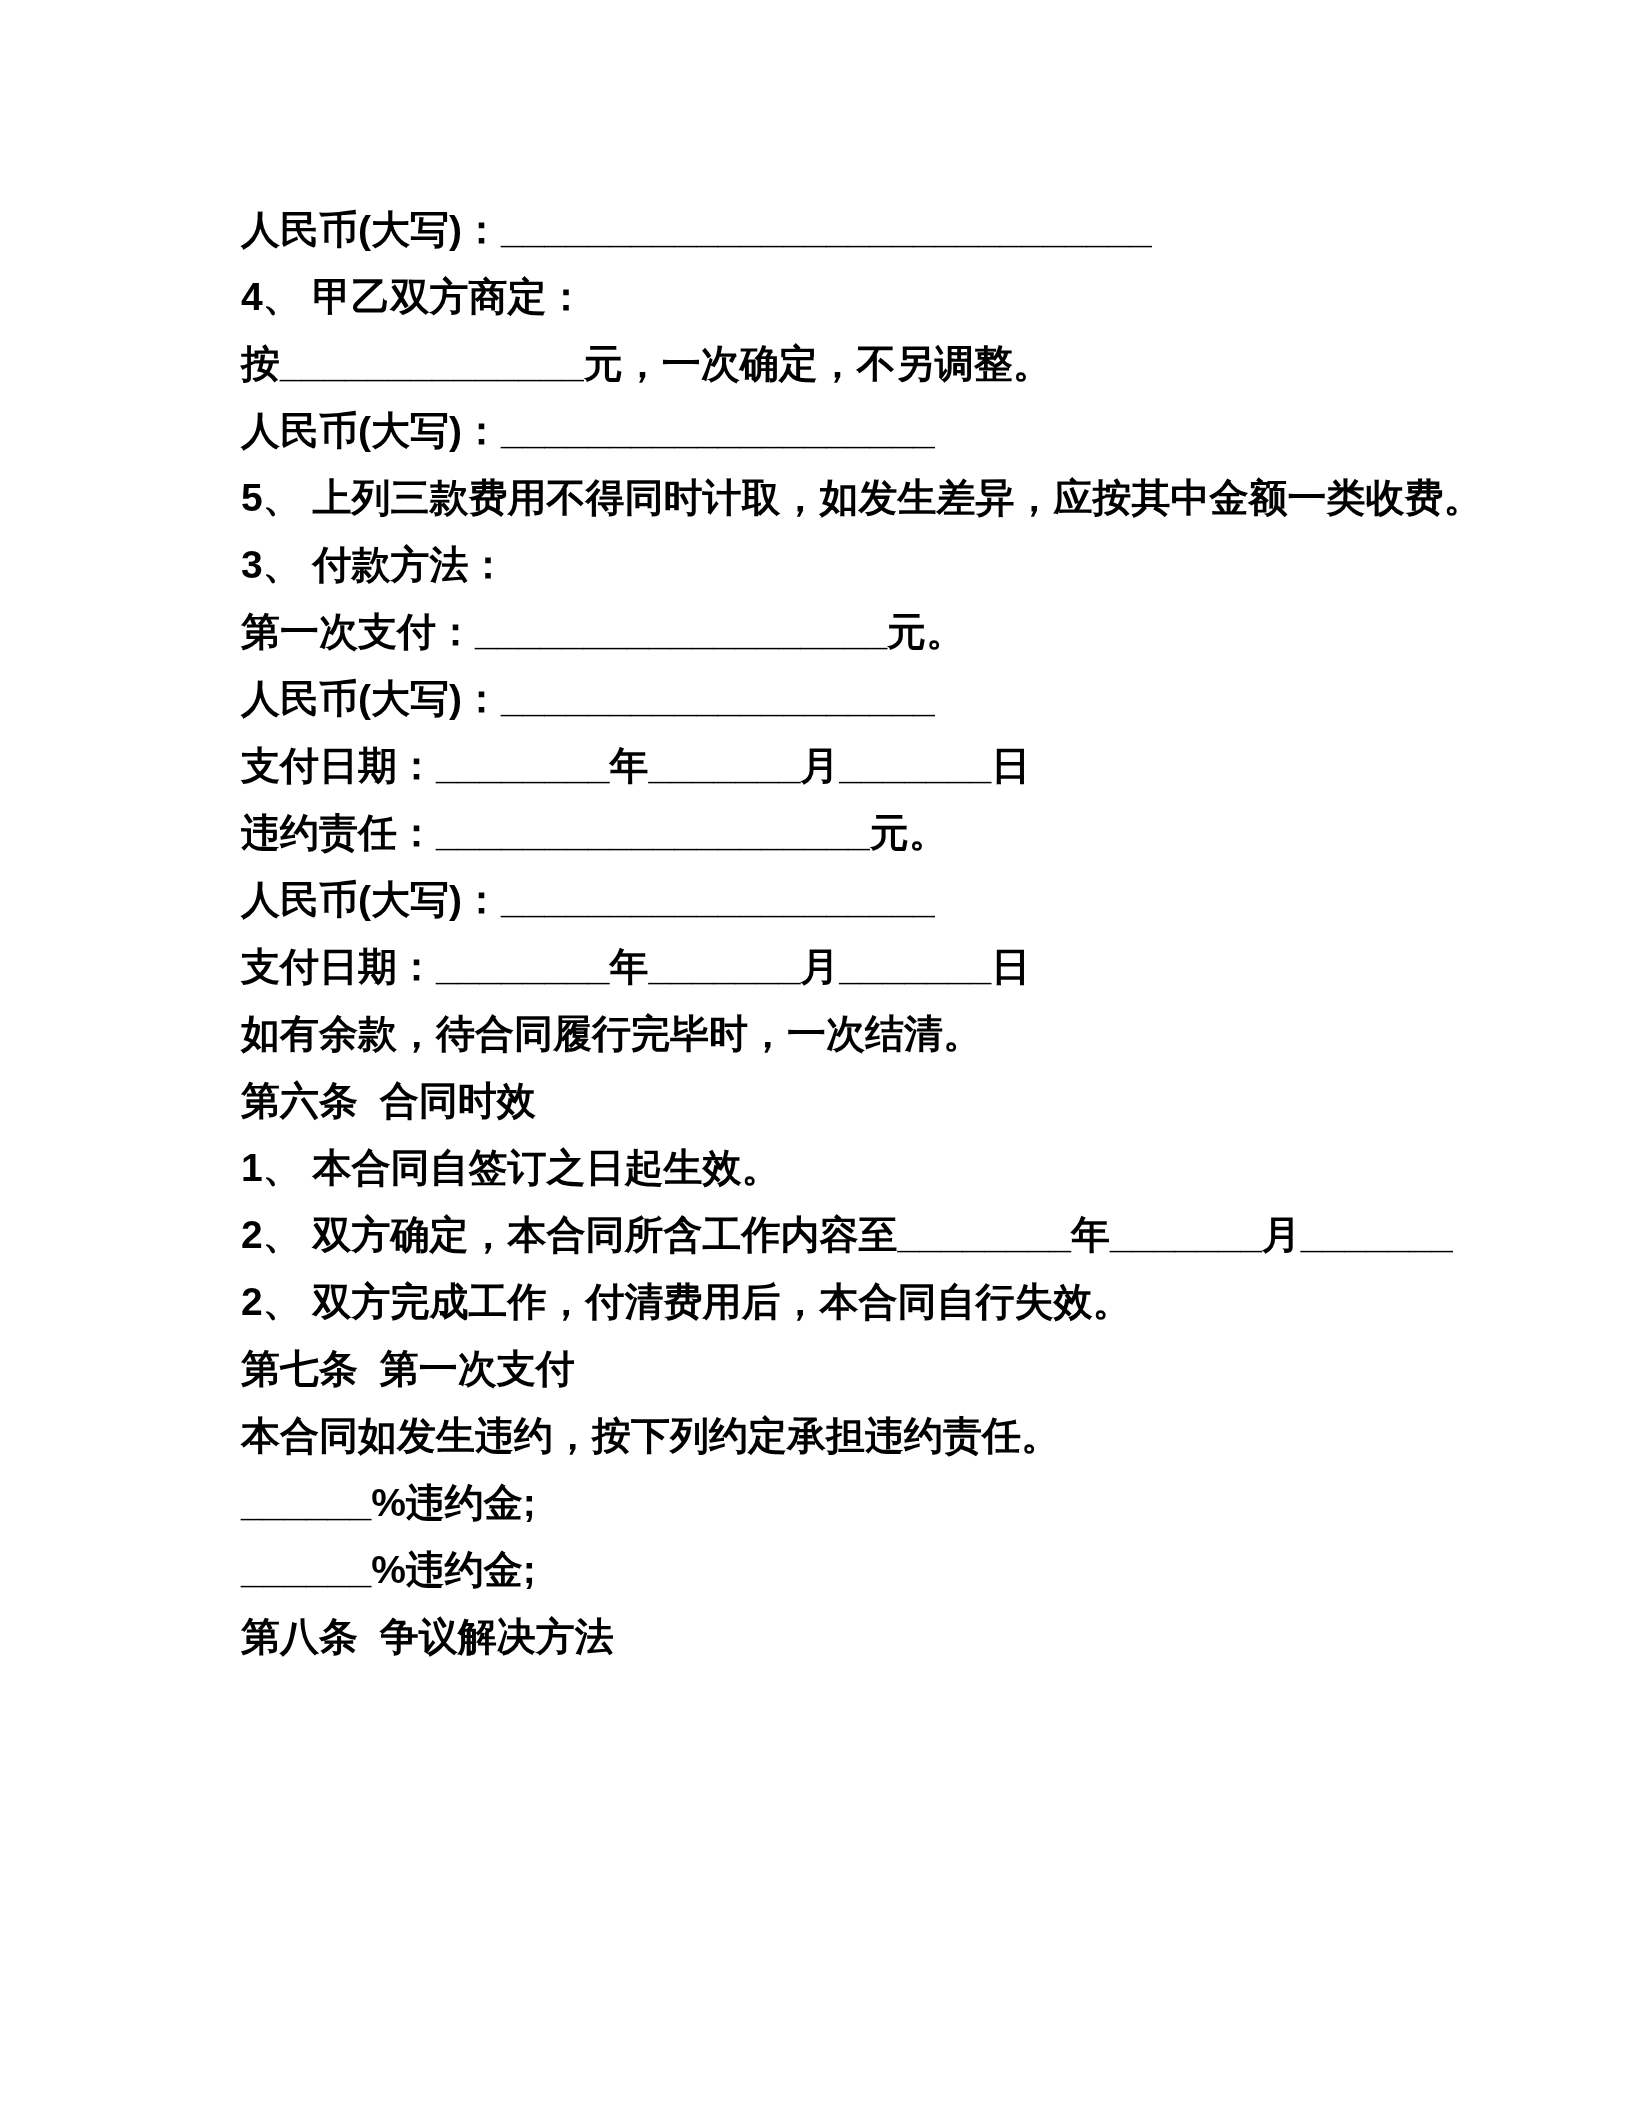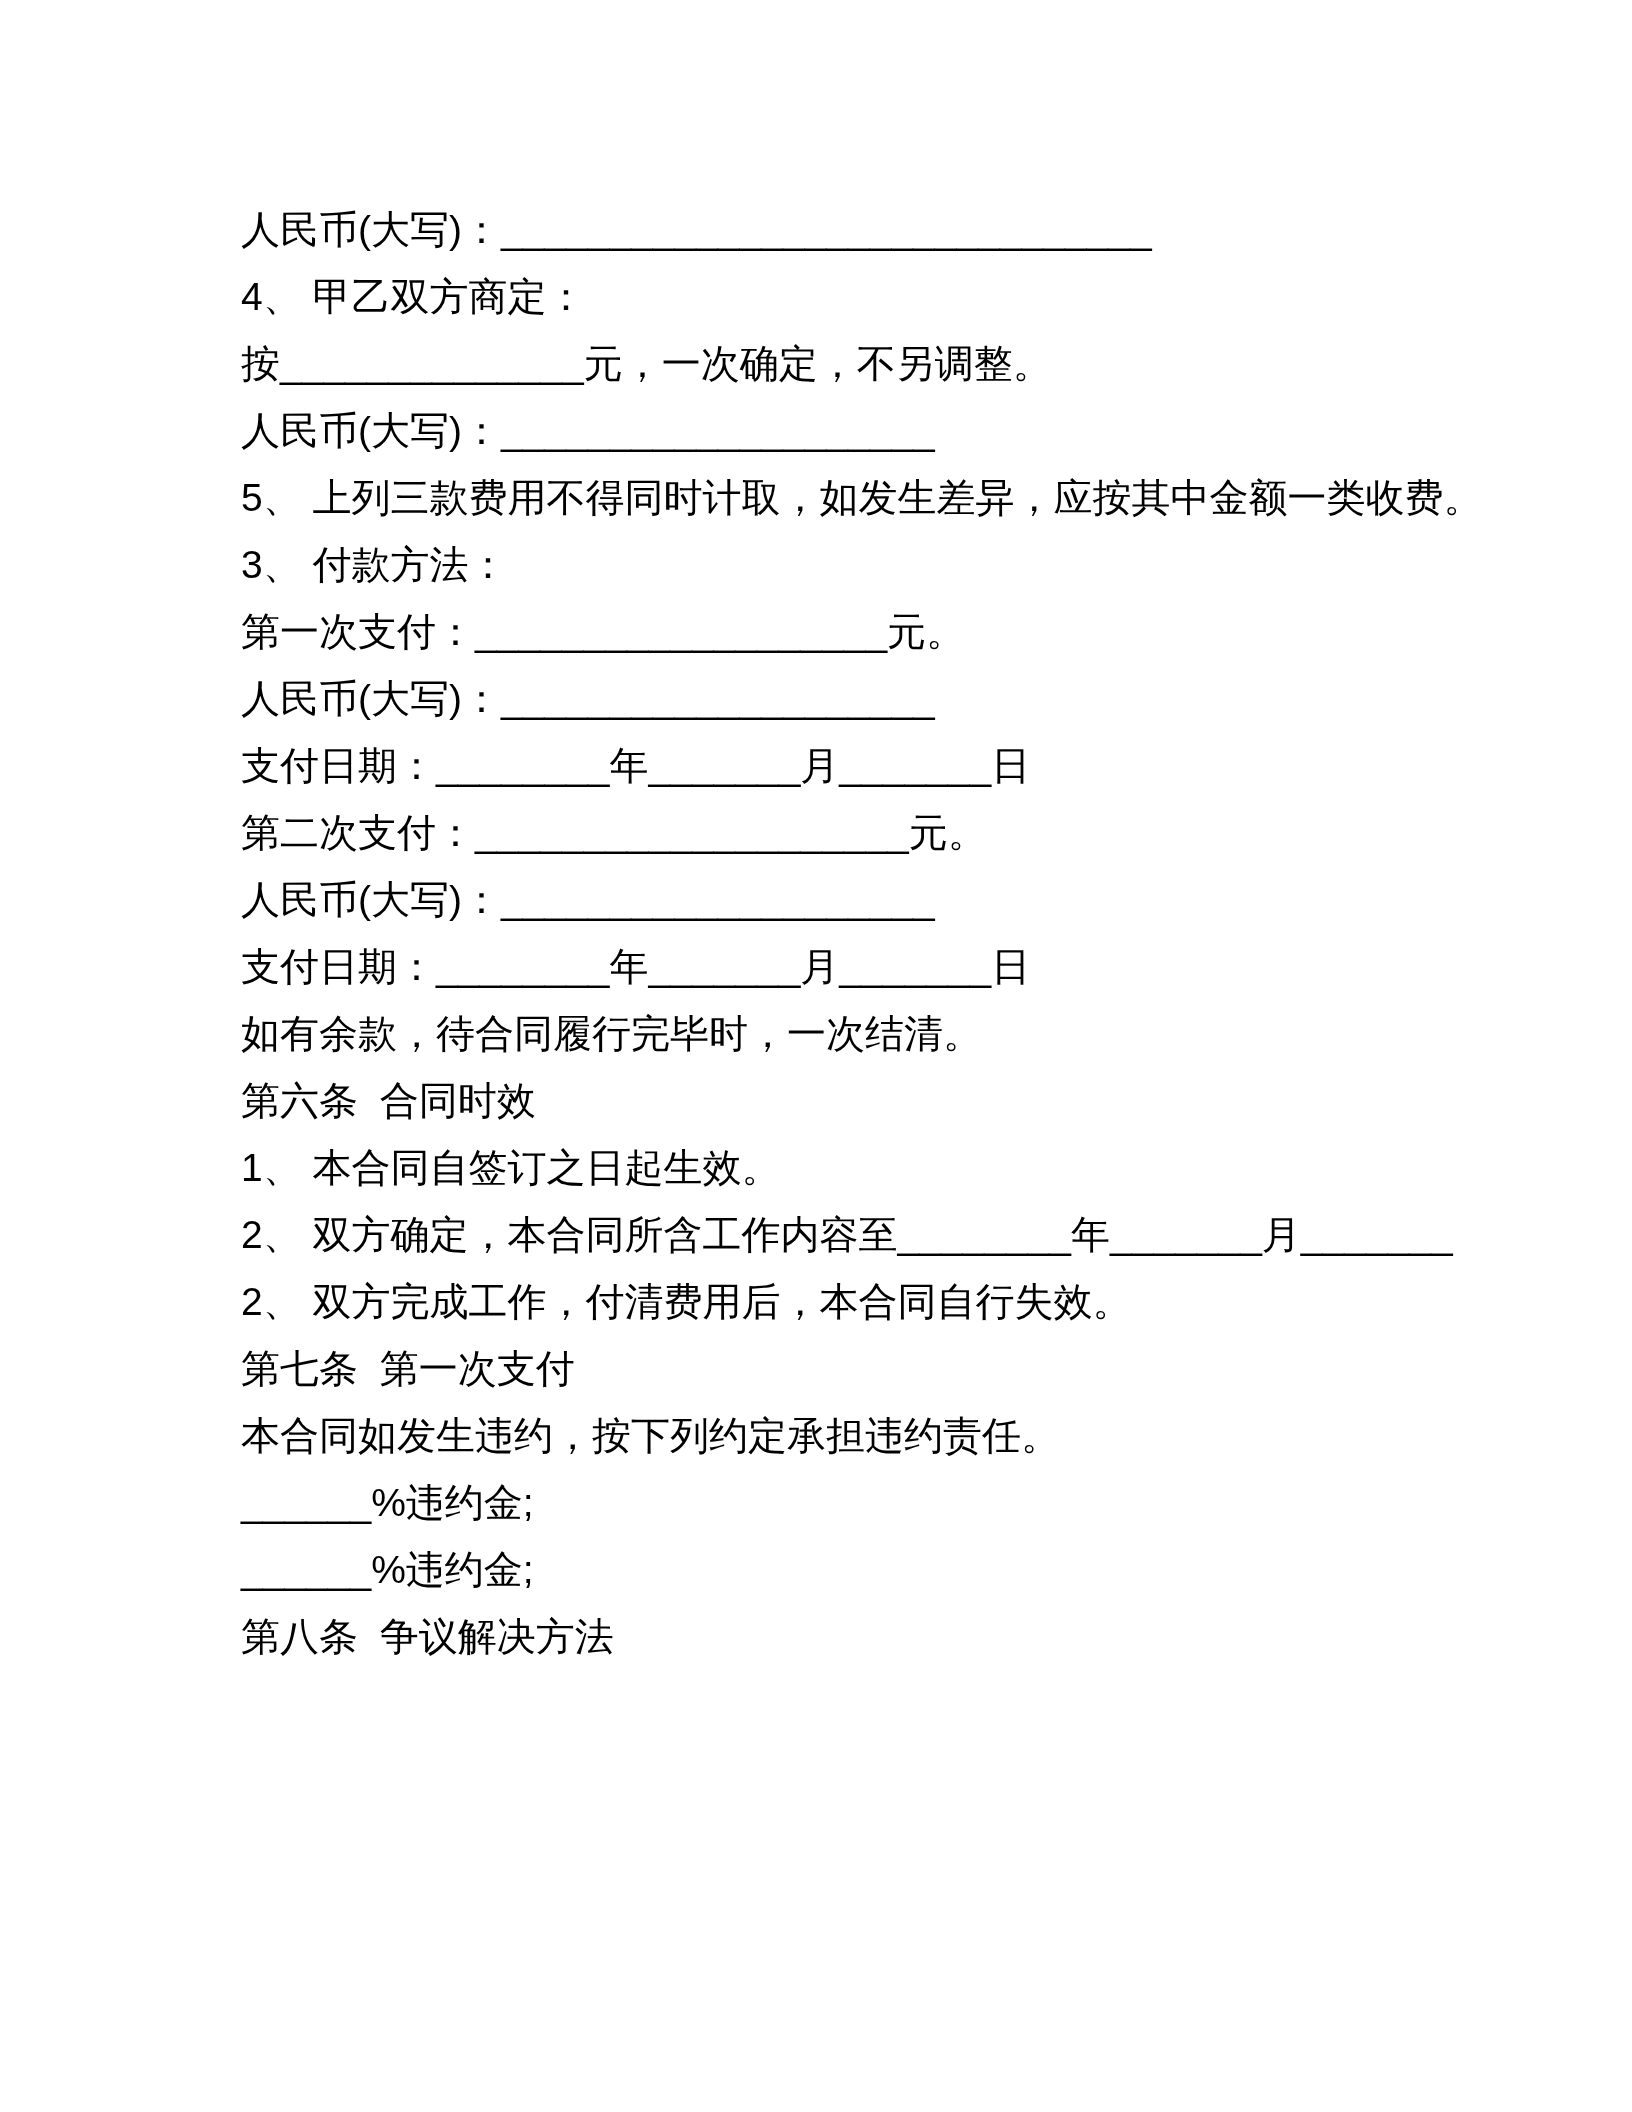--- a/index.html
+++ b/index.html
@@ -19,41 +19,41 @@
     position: absolute;
     left: 241px;
     top: 196px;
     width: 1220px;
   }
   .line {
     margin: 0;
     padding: 0;
     font-size: 39px;
     line-height: 67px;
-    font-weight: 400;
+    font-weight: 700;
     color: #000000;
     white-space: pre;
     letter-spacing: 0;
   }
 </style>
 </head>
 <body>
 
 <div class="page">
   <div class="content">
     <p class="line">人民币(大写)：______________________________</p>
     <p class="line">4、 甲乙双方商定：</p>
     <p class="line">按______________元，一次确定，不另调整。</p>
     <p class="line">人民币(大写)：____________________</p>
     <p class="line">5、 上列三款费用不得同时计取，如发生差异，应按其中金额一类收费。</p>
     <p class="line">3、 付款方法：</p>
     <p class="line">第一次支付：___________________元。</p>
     <p class="line">人民币(大写)：____________________</p>
     <p class="line">支付日期：________年_______月_______日</p>
-    <p class="line">第二次支付：____________________元。</p>
+    <p class="line">违约责任：____________________元。</p>
     <p class="line">人民币(大写)：____________________</p>
     <p class="line">支付日期：________年_______月_______日</p>
     <p class="line">如有余款，待合同履行完毕时，一次结清。</p>
     <p class="line">第六条  合同时效</p>
     <p class="line">1、 本合同自签订之日起生效。</p>
     <p class="line">2、 双方确定，本合同所含工作内容至________年_______月_______</p>
     <p class="line">2、 双方完成工作，付清费用后，本合同自行失效。</p>
     <p class="line">第七条  第一次支付</p>
     <p class="line">本合同如发生违约，按下列约定承担违约责任。</p>
     <p class="line">______%违约金;</p>

